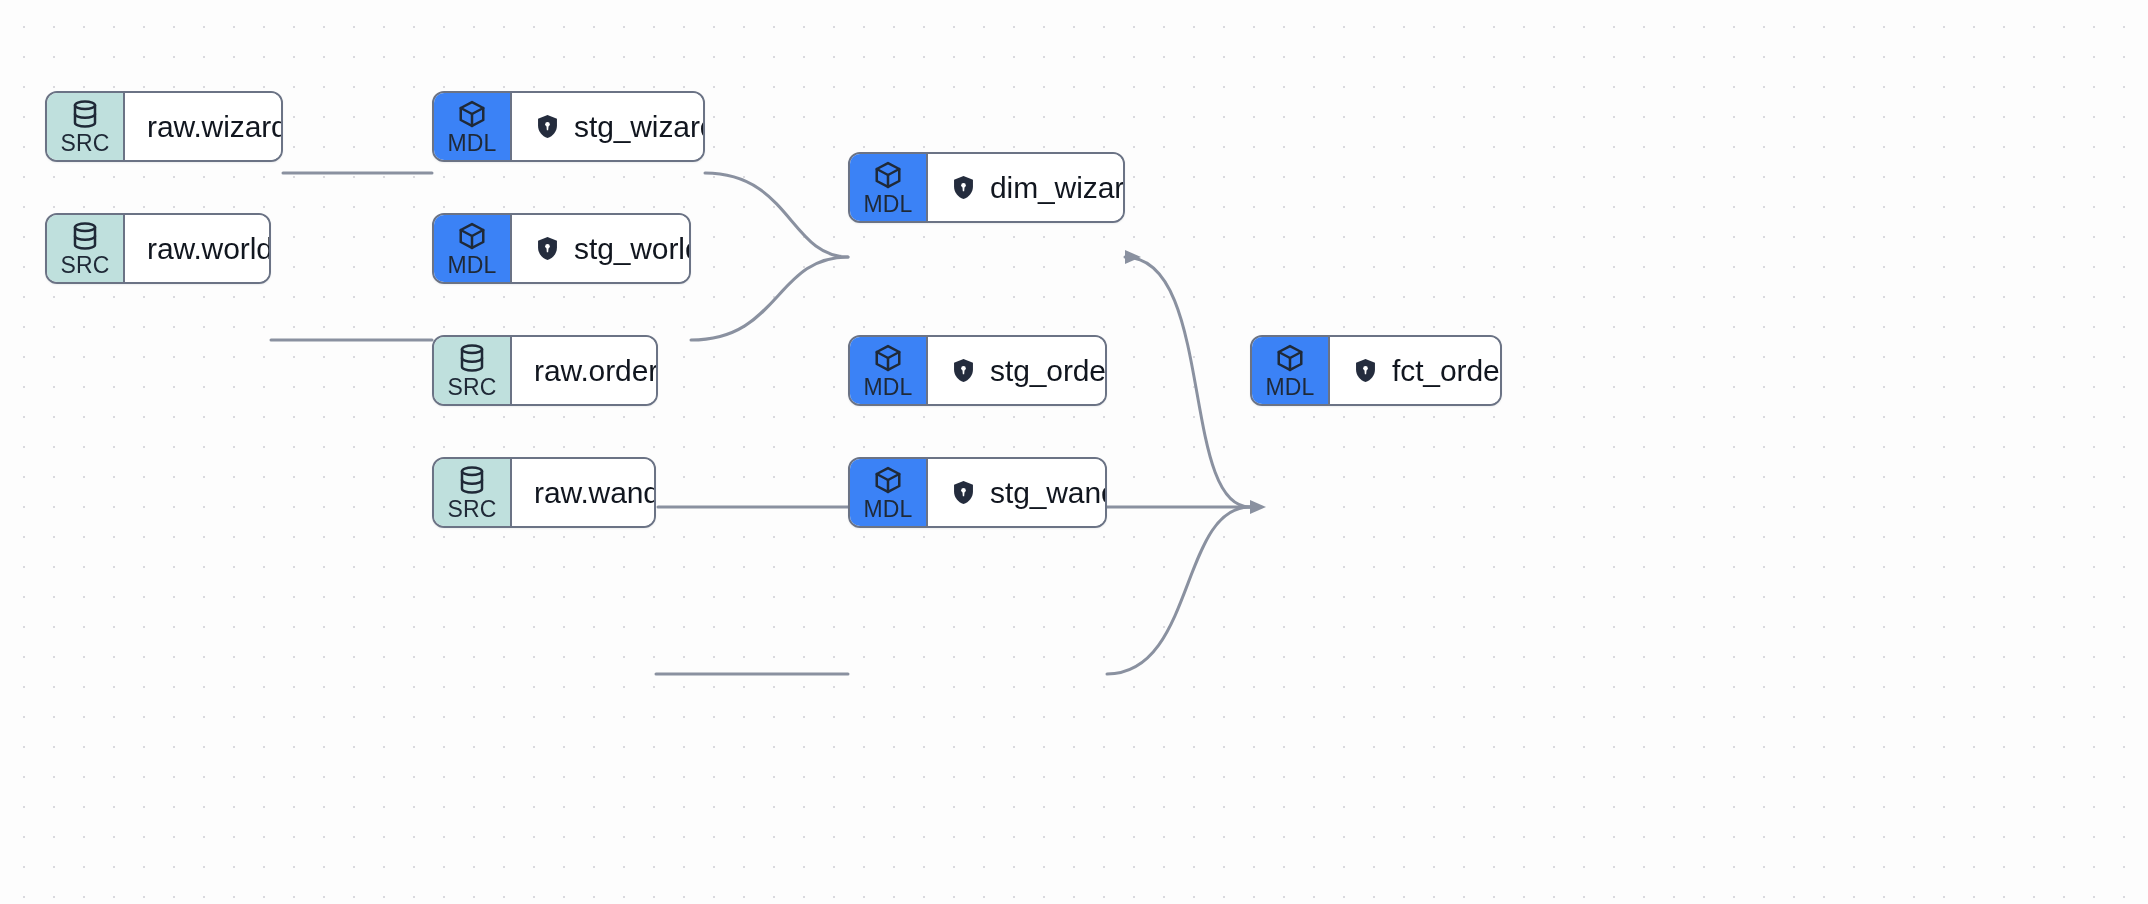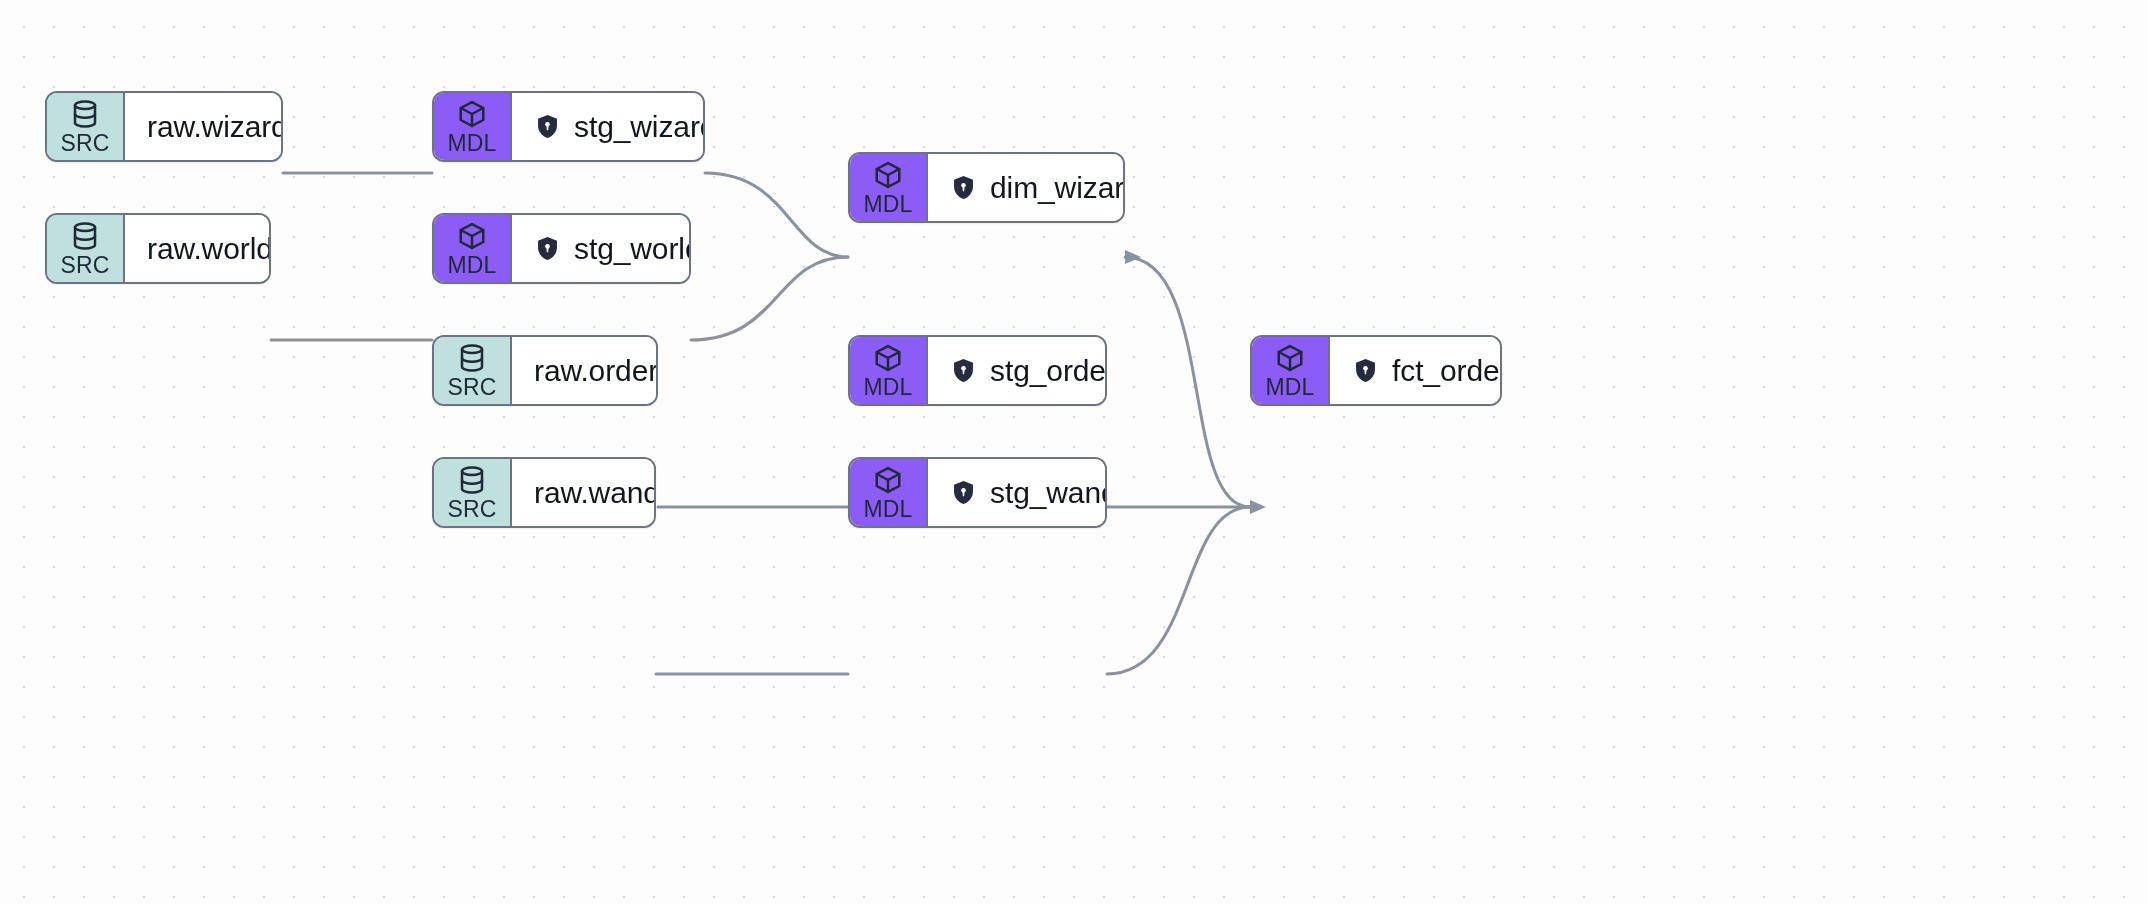--- a/index.html
+++ b/index.html
@@ -41,21 +41,21 @@
     width: 78px;
     display: flex;
     flex-direction: column;
     align-items: center;
     justify-content: center;
     gap: 1px;
     border-right: 2.5px solid #6b7385;
     box-sizing: border-box;
   }
   .badge.src { background: #bfe0dd; }
-  .badge.mdl { background: #8b5cf6; }
+  .badge.mdl { background: #3b82f6; }
   .badge svg { display: block; }
   .badge-label {
     font-size: 23px;
     font-weight: 400;
     color: #1f2937;
     letter-spacing: 0.2px;
     line-height: 1;
     margin-top: 2px;
   }
   .body {

